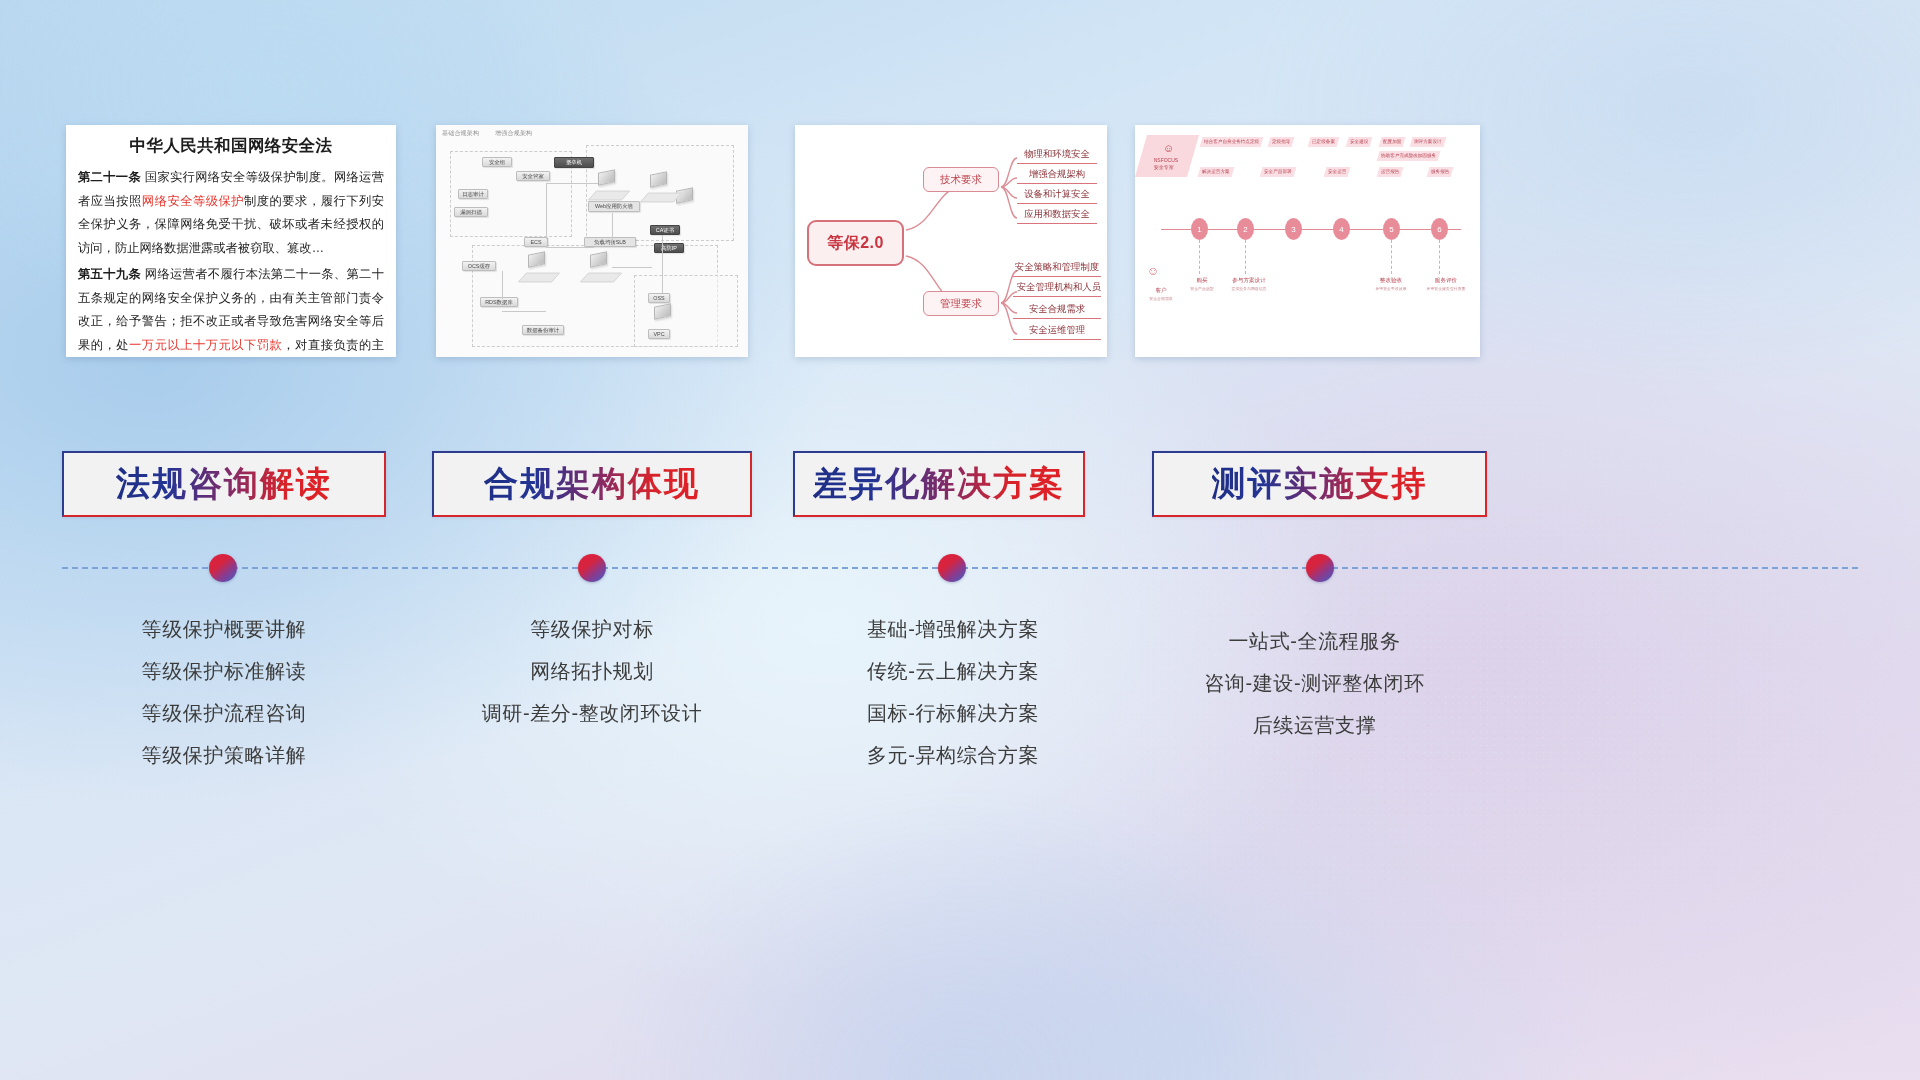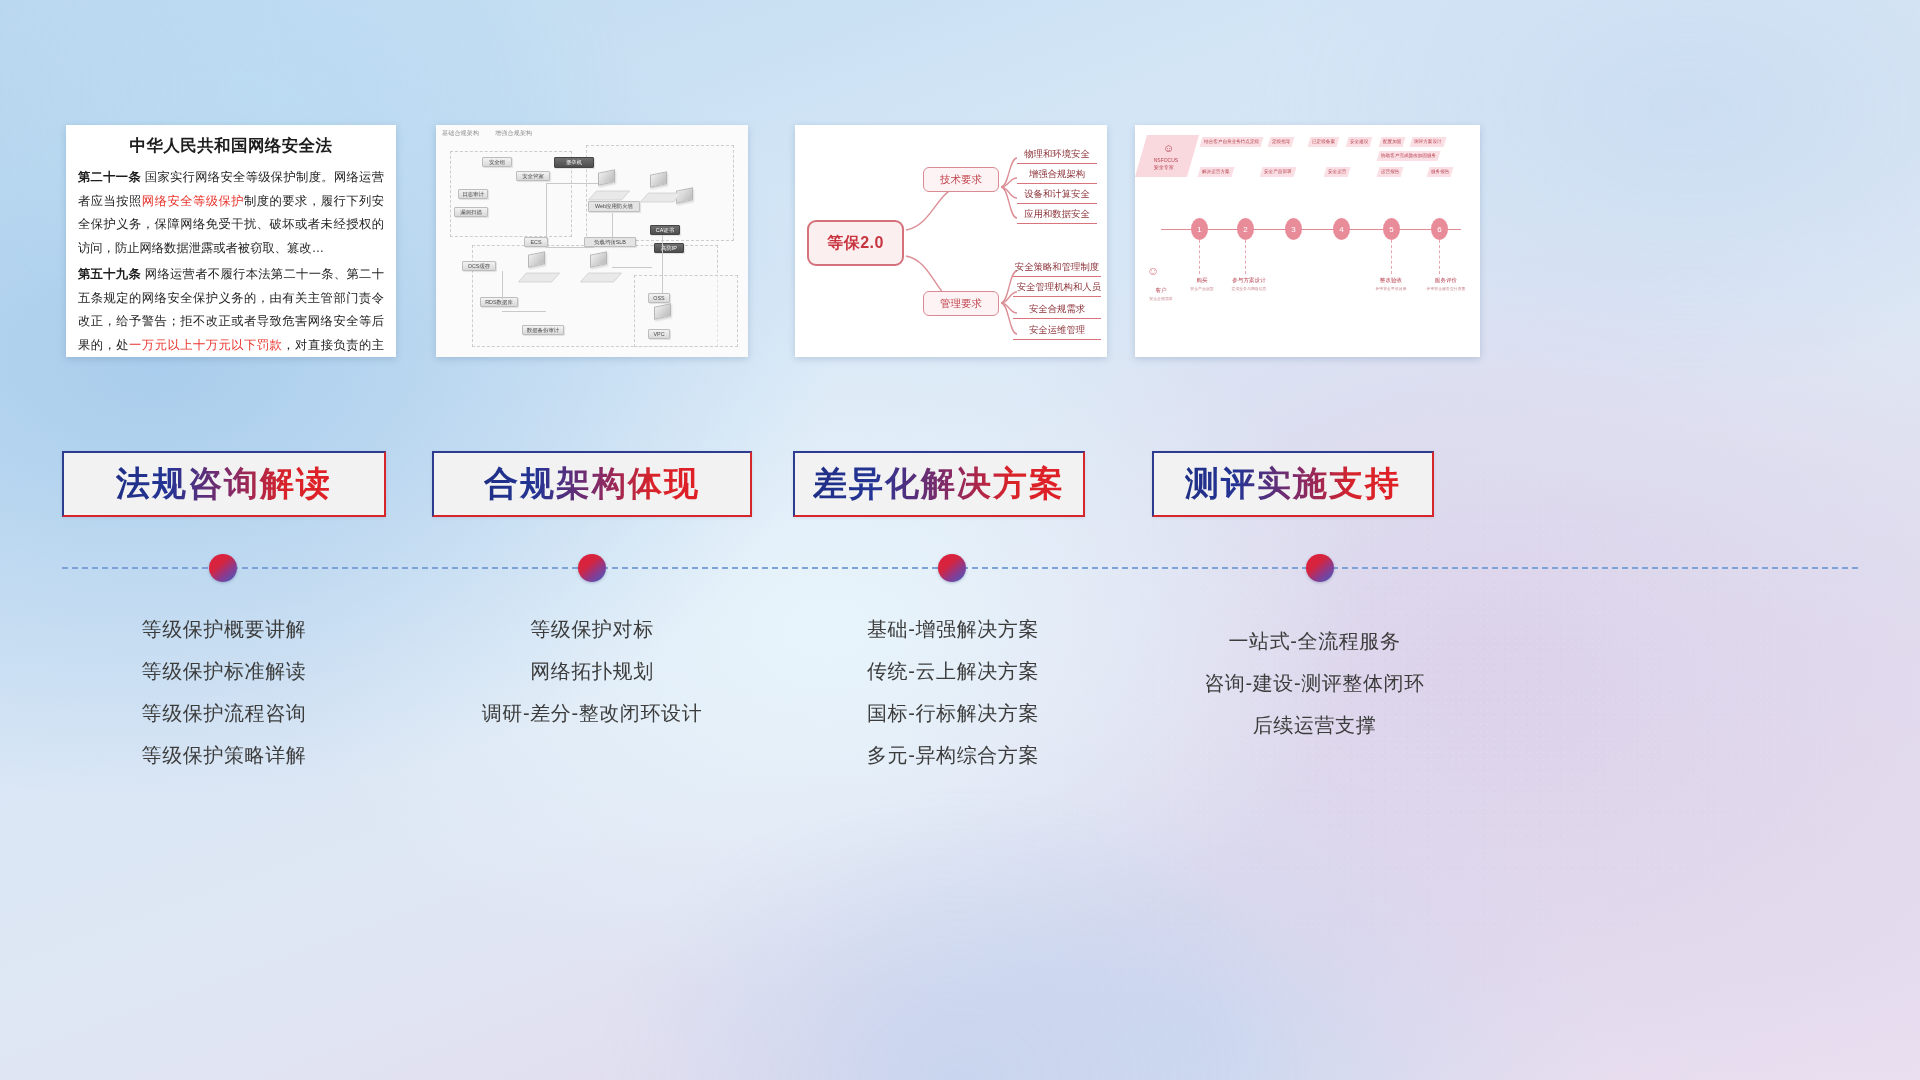--- a/index.html
+++ b/index.html
@@ -160,21 +160,21 @@
     border-top: 2px solid #2e3c8f;
     border-left: 2px solid #2e3c8f;
     border-right: 2px solid #d6262c;
     border-bottom: 2px solid #d6262c;
     display: flex; align-items: center; justify-content: center;
     box-shadow: 0 1px 3px rgba(60,90,130,.12);
   }
   .label-box.b0 { left: 62px;   width: 324px; }
   .label-box.b1 { left: 432px;  width: 320px; }
   .label-box.b2 { left: 793px;  width: 292px; }
-  .label-box.b3 { left: 1152px; width: 282px; }
+  .label-box.b3 { left: 1152px; width: 335px; }
   .label-text {
     font-size: 34px; font-weight: 600; letter-spacing: 2px;
     background: linear-gradient(90deg, #1f2f86 0%, #243494 24%, #8a2a63 55%, #d8232a 78%, #e02026 100%);
     -webkit-background-clip: text; background-clip: text;
     -webkit-text-fill-color: transparent; color: transparent;
   }
 
   
   .tl-line {
     position: absolute; left: 62px; right: 62px; top: 567px; height: 0;

